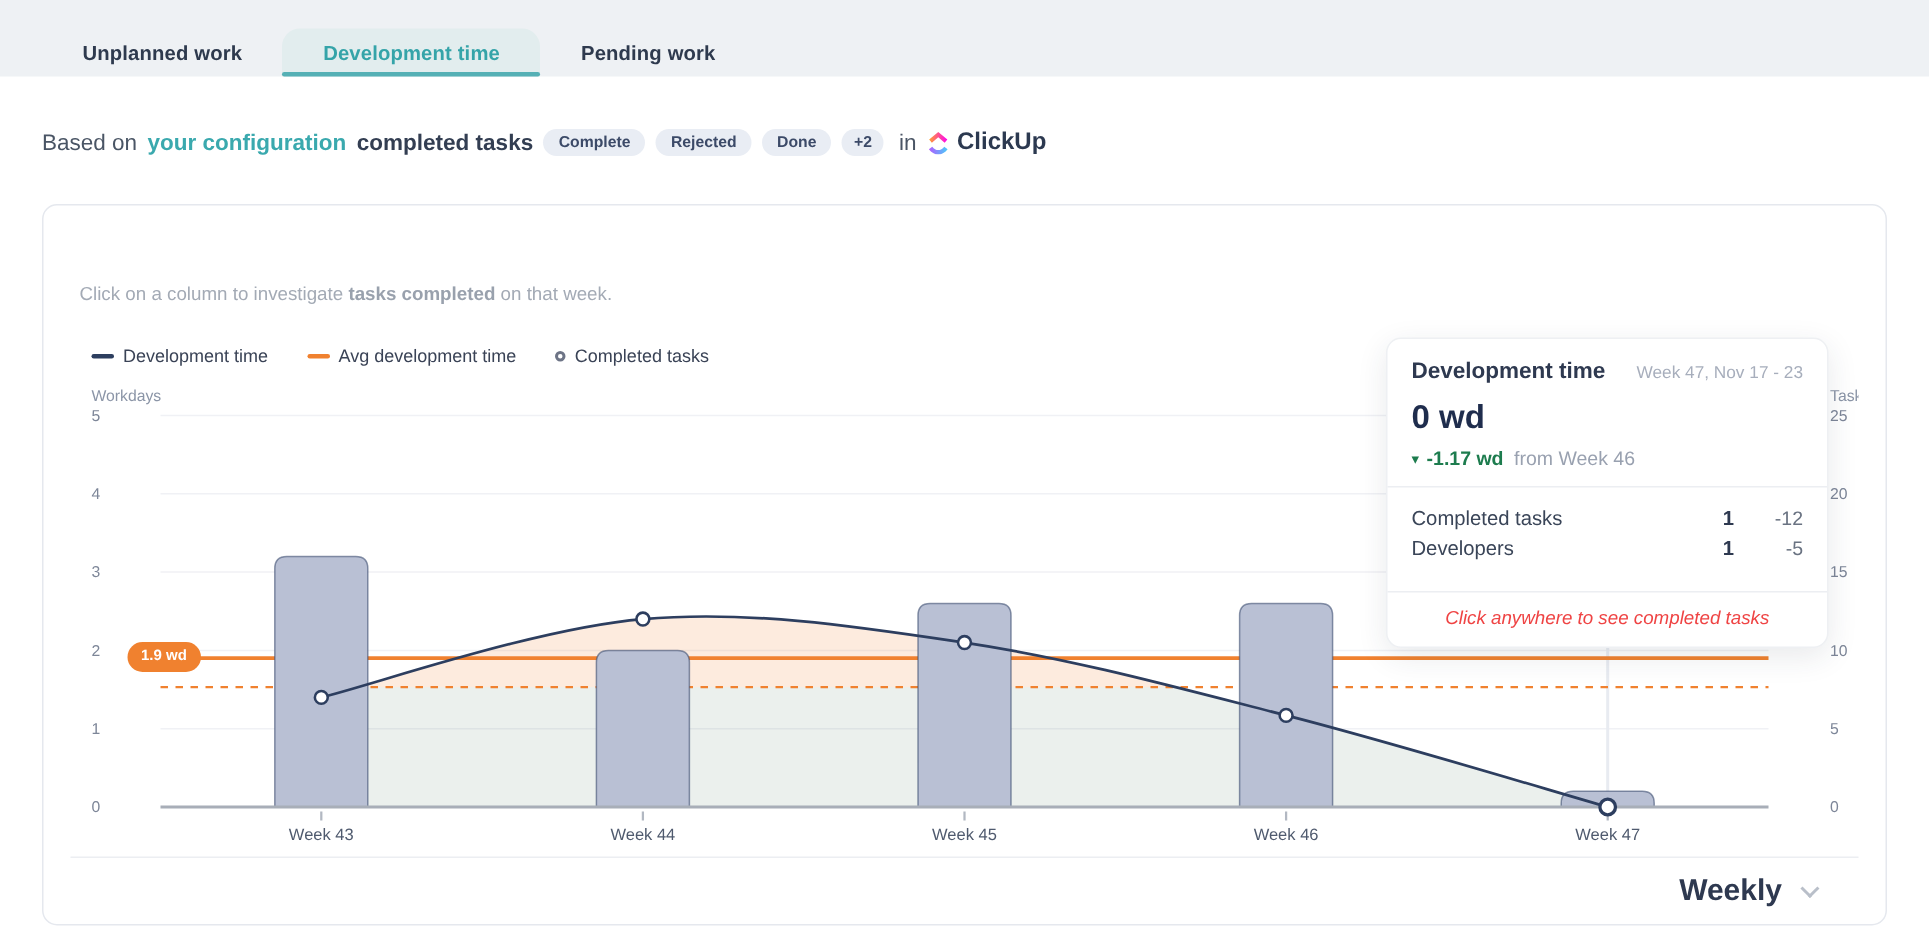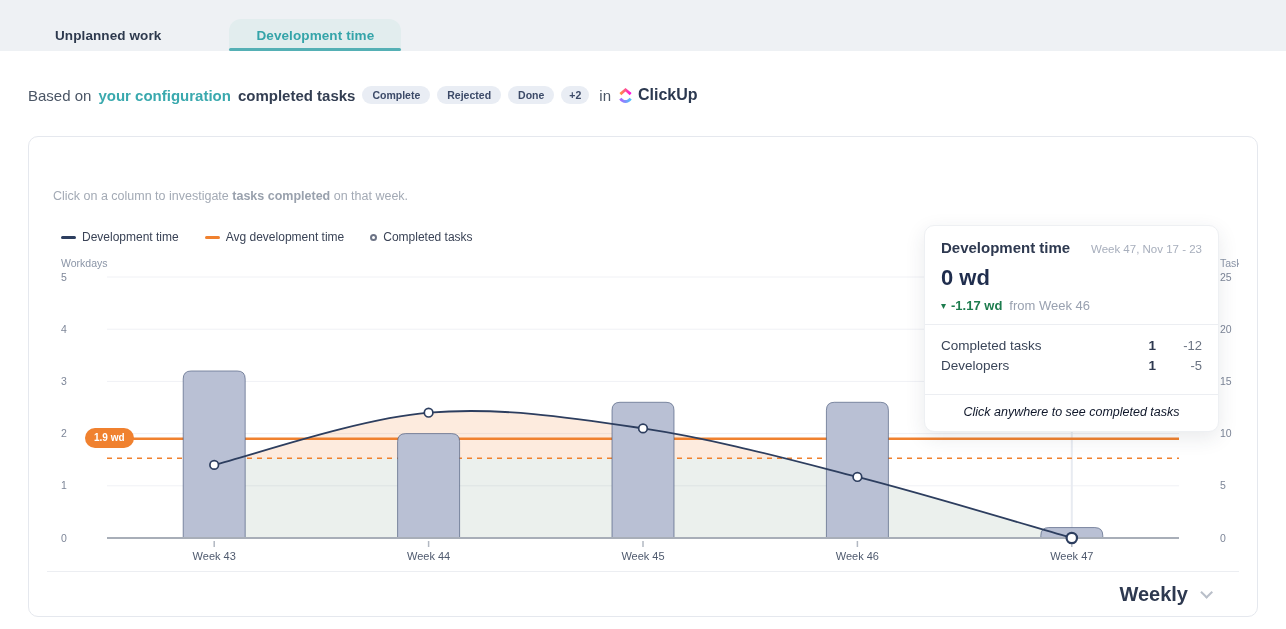--- a/index.html
+++ b/index.html
@@ -1,21 +1,21 @@
 <!DOCTYPE html>
 <html><head>
 <meta charset="utf-8">
 <style>
   * { margin:0; padding:0; box-sizing:border-box; }
   html,body { width:1286px; height:629px; background:#fff; overflow:hidden;
     font-family:"Liberation Sans", sans-serif; color:#3c4657; }
 
   
   .tabbar { position:absolute; left:0; top:0; width:1286px; height:51px;
-    background:#eef1f4; display:flex; align-items:stretch; padding-left:28px; padding-top:19px;gap:41px; }
+    background:#eef1f4; display:flex; align-items:stretch; padding-left:28px; padding-top:19px; }
   .tab { padding:0 27px; display:flex; align-items:center; font-size:13.5px; font-weight:700;
     color:#2e3a4e; cursor:pointer; position:relative; letter-spacing:.1px; }
   .tab.active { background:#e2edee; border-radius:12px 12px 0 0; color:#35a4a9; }
   .tab.active::after { content:""; position:absolute; left:0; right:0; bottom:0; height:3px;
     background:#55b0b5; border-radius:2px; }
 
   
   .desc { position:absolute; left:28px; top:82px; height:26px; display:flex;
     align-items:center; gap:7px; font-size:15px; color:#4a5565; white-space:nowrap; }
   .desc .link { color:#3aa9ae; font-weight:700; }
@@ -61,36 +61,37 @@
   .tt-delta { display:flex; align-items:center; gap:5px; margin-top:7px; font-size:13px; }
   .tt-caret { color:#1d7c4e; font-size:10px; }
   .tt-delta-val { color:#1d7c4e; font-weight:700; }
   .tt-delta-suffix { color:#99a1b0; margin-left:2px; }
   .tt-divider { height:1px; background:#eceef2; margin:11px -16px 0 -16px; }
   .tt-rows { padding:10px 0 8px 0; }
   .tt-row { display:flex; align-items:center; height:20px; font-size:13.5px; color:#3a4558; }
   .tt-row-label { flex:1; }
   .tt-row-val { width:40px; text-align:right; font-weight:700; color:#2e3950; }
   .tt-row-delta { width:46px; text-align:right; color:#6a7382; font-size:13px; }
-  .tt-footer { font-size:12.5px; font-style:italic; color:#0f172a; text-align:center; padding:10px 0 12px 0; }
+  .tt-footer { font-size:12.5px; font-style:italic; color:#ef4444; text-align:center; padding:10px 0 12px 0; }
 
   
   .card-divider { position:absolute; left:18px; right:18px; top:434px; height:1px; background:#eceef2; }
   .card-footer { position:absolute; top:442px; right:48px; height:30px; display:flex;
     align-items:center; gap:12px; cursor:pointer; }
   .interval-label { font-size:20px; font-weight:700; color:#2e3950; }
   .chev { width:9px; height:9px; border-right:2px solid #b9bfc9; border-bottom:2px solid #b9bfc9;
     transform:rotate(45deg) translateY(-3px); }
 </style>
 </head>
 <body>
 
 <div class="tabbar">
   <div class="tab">Unplanned work</div>
   <div class="tab active">Development time</div>
+  <div class="tab">Pending work</div>
 </div>
 
 <div class="desc">
   <span>Based on</span>
   <span class="link">your configuration</span>
   <span class="bold">completed tasks</span>
   <span class="pill">Complete</span>
   <span class="pill">Rejected</span>
   <span class="pill">Done</span>
   <span class="pill small">+2</span>

